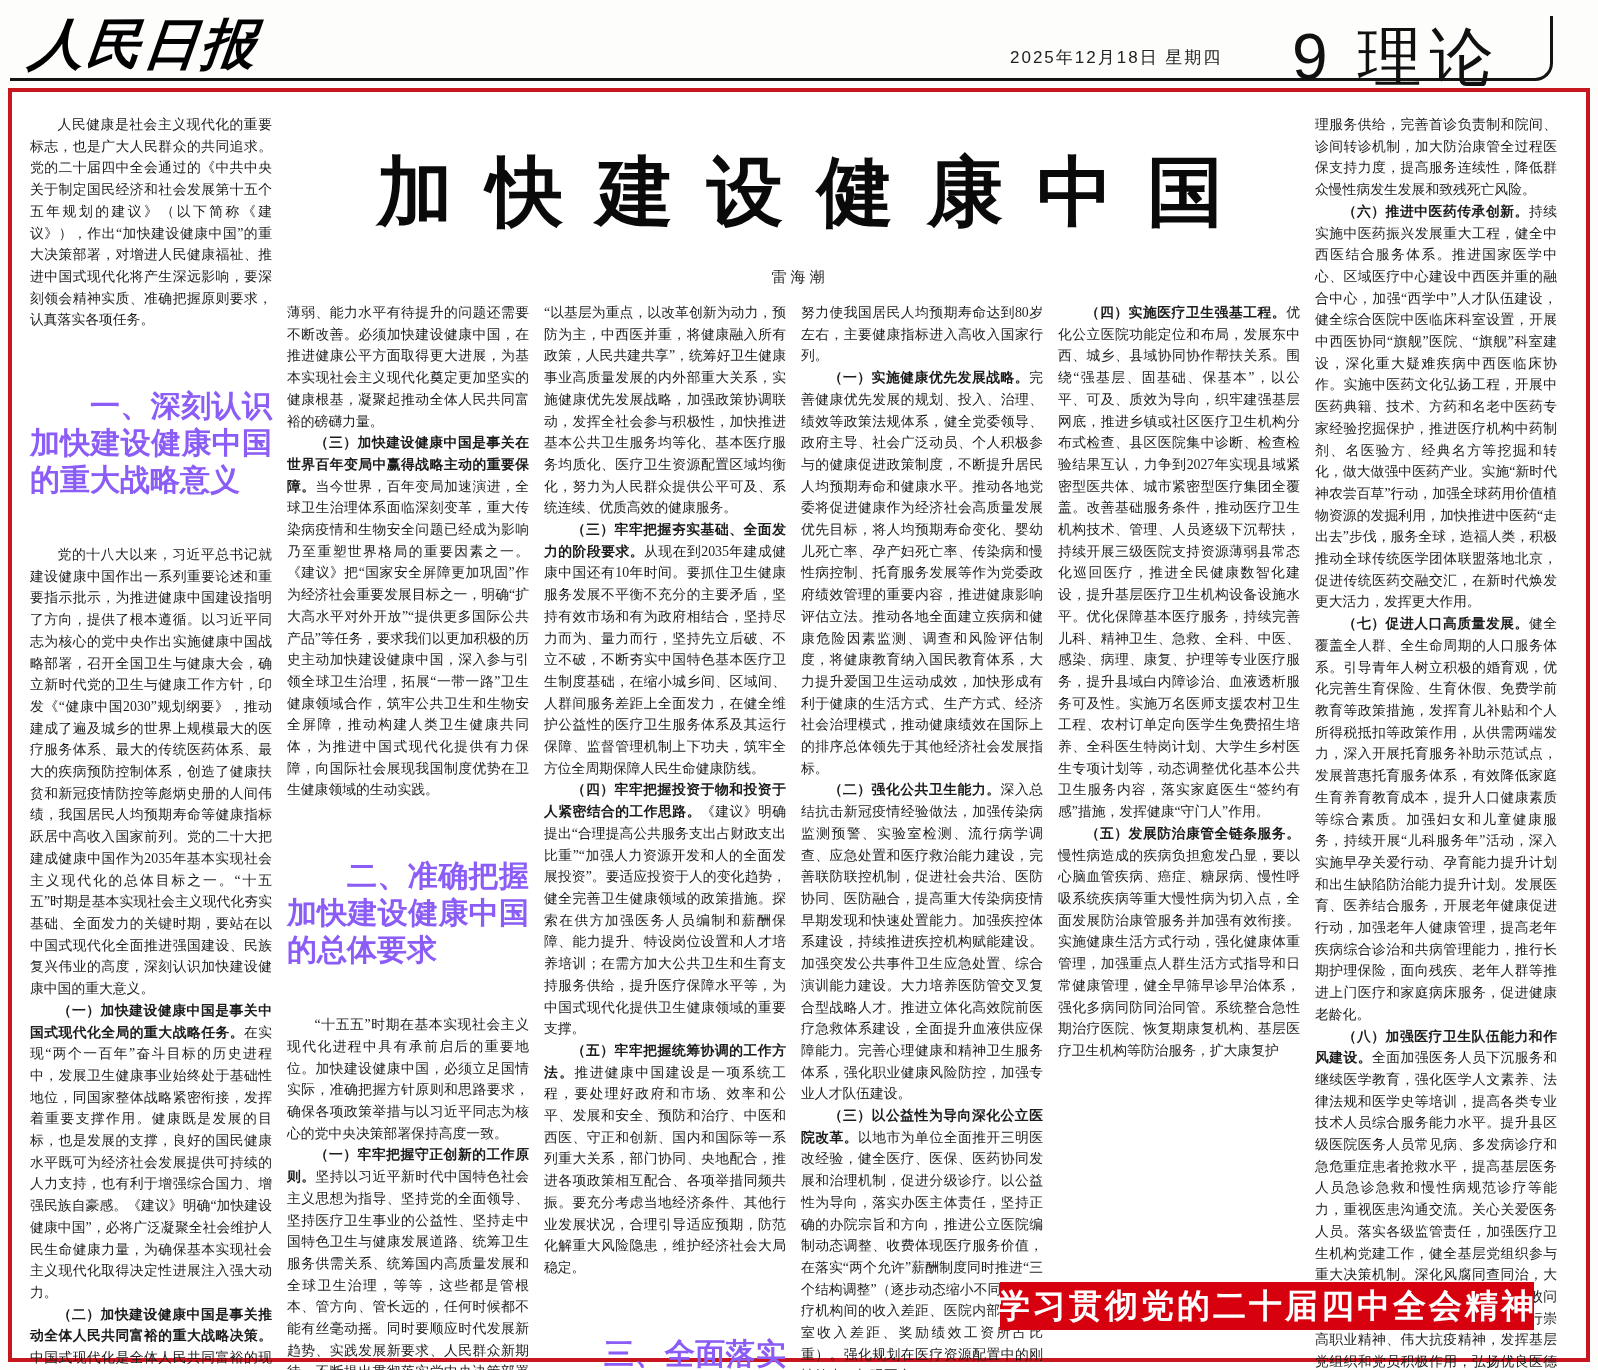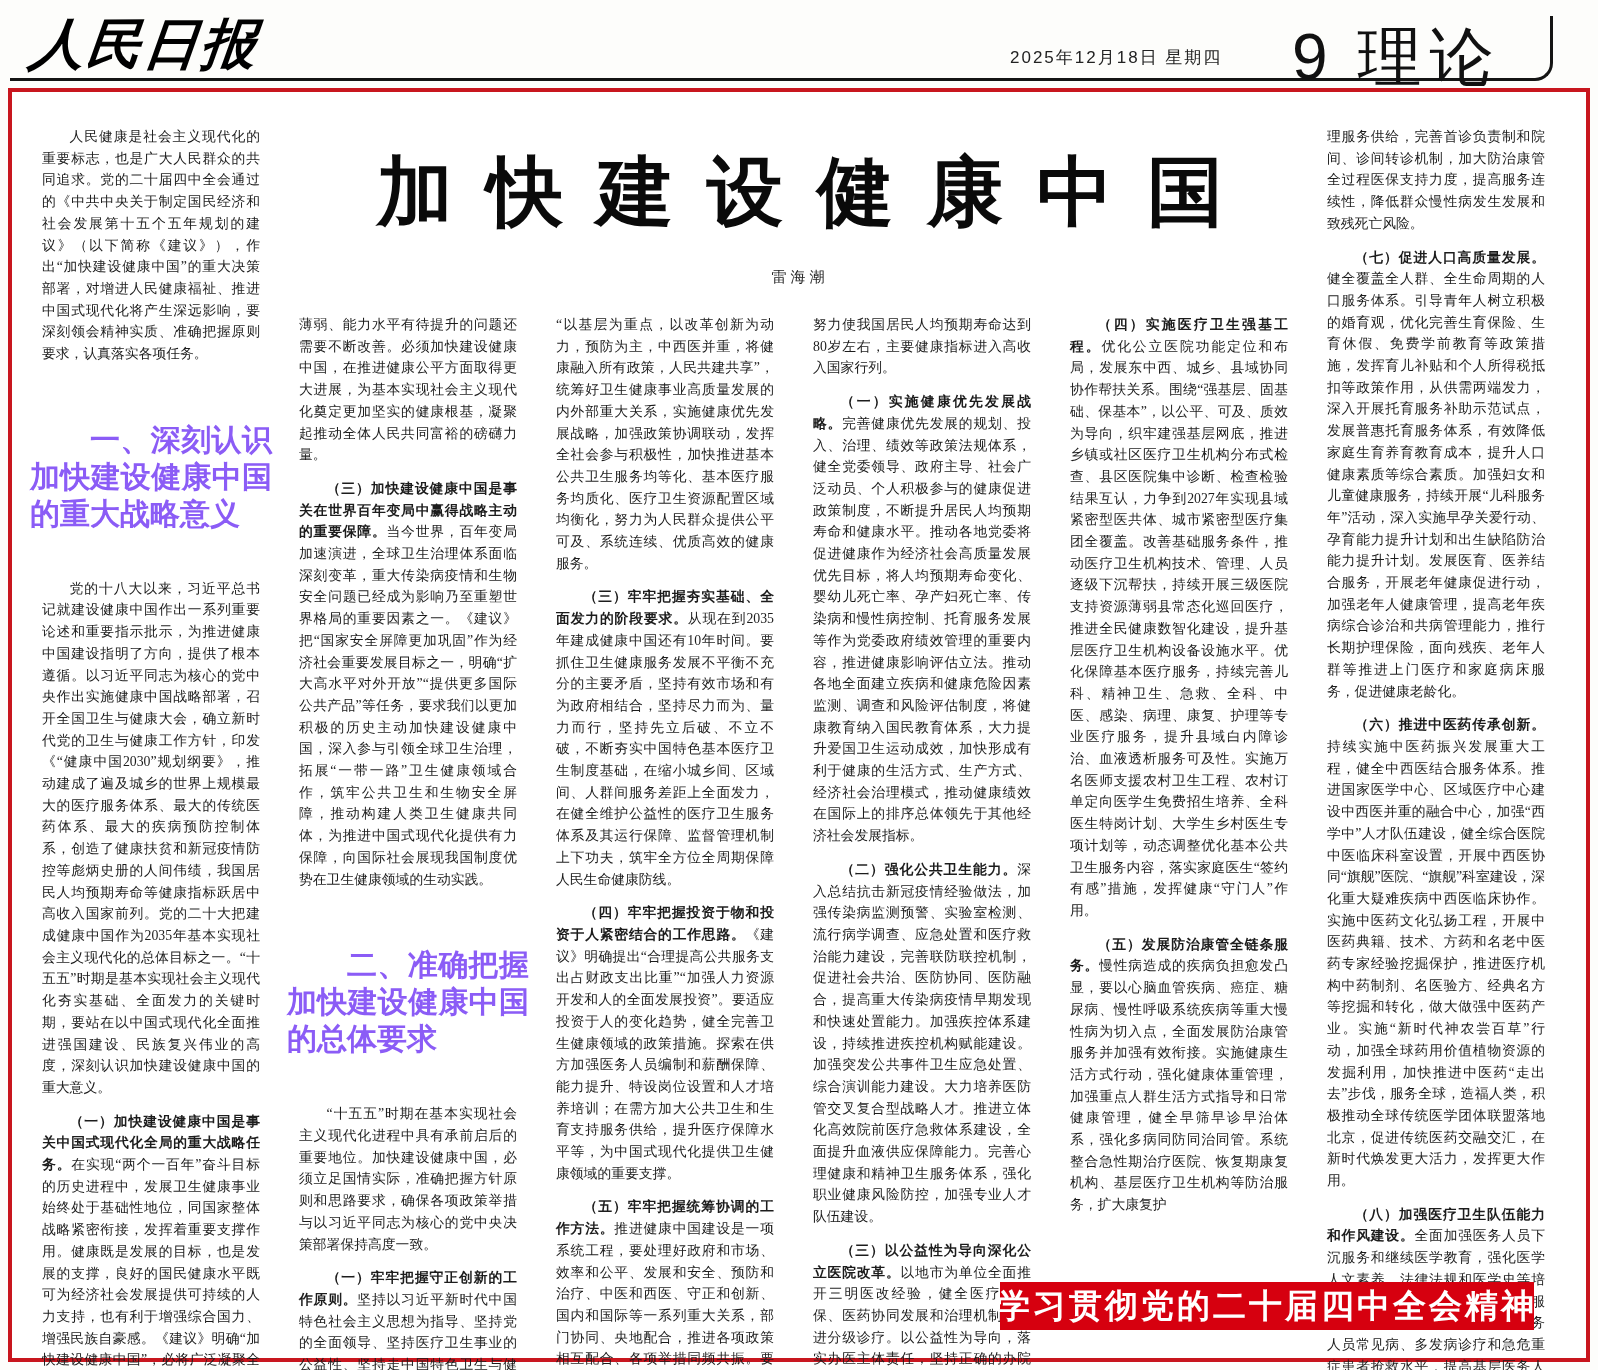--- a/index.html
+++ b/index.html
@@ -16,21 +16,21 @@
   .pageno{left:1292px;top:14px;font-size:64px;color:#111;font-family:"Liberation Sans",sans-serif;white-space:nowrap;}
   .pageno .sec{margin-left:30px;letter-spacing:8px;}
   
   .frame{left:8px;top:88px;width:1574px;height:1266px;border:4px solid #c8161e;background:#fff;}
   
   .headline{left:300px;top:142px;width:1000px;text-align:center;font-size:76px;font-weight:700;
     font-family:"Liberation Sans",sans-serif;letter-spacing:34px;text-indent:34px;white-space:nowrap;color:#0a0a0a;}
   .author{left:300px;top:268px;width:1000px;text-align:center;font-size:15px;letter-spacing:4px;color:#222;}
   
   .col{width:242px;font-size:13.8px;line-height:21.7px;text-align:justify;}
-  .col p{margin:12px;text-indent:2em;}
+  .col p{margin:0;text-indent:2em;}
   .col p.cont{text-indent:0;}
   .col .h2{font-family:"Liberation Sans",sans-serif;font-weight:700;font-size:30px;
     line-height:37px;margin:56px 0 46px 0;text-indent:2em;color:#8b5cf6;}
   .lead{font-weight:700;}
   .c1{left:30px;top:114px;height:1232px;}
   .c2{left:287px;top:302px;height:1044px;}
   .c3{left:544px;top:302px;height:1044px;}
   .c4{left:801px;top:302px;height:1044px;}
   .c5{left:1058px;top:302px;height:1044px;}
   .c6{left:1315px;top:114px;height:1232px;}
@@ -78,18 +78,18 @@
     <p class=""><span class="lead">（一）实施健康优先发展战略。</span>完善健康优先发展的规划、投入、治理、绩效等政策法规体系，健全党委领导、政府主导、社会广泛动员、个人积极参与的健康促进政策制度，不断提升居民人均预期寿命和健康水平。推动各地党委将促进健康作为经济社会高质量发展优先目标，将人均预期寿命变化、婴幼儿死亡率、孕产妇死亡率、传染病和慢性病控制、托育服务发展等作为党委政府绩效管理的重要内容，推进健康影响评估立法。推动各地全面建立疾病和健康危险因素监测、调查和风险评估制度，将健康教育纳入国民教育体系，大力提升爱国卫生运动成效，加快形成有利于健康的生活方式、生产方式、经济社会治理模式，推动健康绩效在国际上的排序总体领先于其他经济社会发展指标。</p>
     <p class=""><span class="lead">（二）强化公共卫生能力。</span>深入总结抗击新冠疫情经验做法，加强传染病监测预警、实验室检测、流行病学调查、应急处置和医疗救治能力建设，完善联防联控机制，促进社会共治、医防协同、医防融合，提高重大传染病疫情早期发现和快速处置能力。加强疾控体系建设，持续推进疾控机构赋能建设。加强突发公共事件卫生应急处置、综合演训能力建设。大力培养医防管交叉复合型战略人才。推进立体化高效院前医疗急救体系建设，全面提升血液供应保障能力。完善心理健康和精神卫生服务体系，强化职业健康风险防控，加强专业人才队伍建设。</p>
     <p class=""><span class="lead">（三）以公益性为导向深化公立医院改革。</span>以地市为单位全面推开三明医改经验，健全医疗、医保、医药协同发展和治理机制，促进分级诊疗。以公益性为导向，落实办医主体责任，坚持正确的办院宗旨和方向，推进公立医院编制动态调整、收费体现医疗服务价值，在落实“两个允许”薪酬制度同时推进“三个结构调整”（逐步动态缩小不同等级医疗机构间的收入差距、医院内部业务科室收入差距、奖励绩效工资所占比重）。强化规划在医疗资源配置中的刚性约束，加强医疗</p>
   </div>
 <div class="abs col c5">
     <p class=""><span class="lead">（四）实施医疗卫生强基工程。</span>优化公立医院功能定位和布局，发展东中西、城乡、县域协同协作帮扶关系。围绕“强基层、固基础、保基本”，以公平、可及、质效为导向，织牢建强基层网底，推进乡镇或社区医疗卫生机构分布式检查、县区医院集中诊断、检查检验结果互认，力争到2027年实现县域紧密型医共体、城市紧密型医疗集团全覆盖。改善基础服务条件，推动医疗卫生机构技术、管理、人员逐级下沉帮扶，持续开展三级医院支持资源薄弱县常态化巡回医疗，推进全民健康数智化建设，提升基层医疗卫生机构设备设施水平。优化保障基本医疗服务，持续完善儿科、精神卫生、急救、全科、中医、感染、病理、康复、护理等专业医疗服务，提升县域白内障诊治、血液透析服务可及性。实施万名医师支援农村卫生工程、农村订单定向医学生免费招生培养、全科医生特岗计划、大学生乡村医生专项计划等，动态调整优化基本公共卫生服务内容，落实家庭医生“签约有感”措施，发挥健康“守门人”作用。</p>
     <p class=""><span class="lead">（五）发展防治康管全链条服务。</span>慢性病造成的疾病负担愈发凸显，要以心脑血管疾病、癌症、糖尿病、慢性呼吸系统疾病等重大慢性病为切入点，全面发展防治康管服务并加强有效衔接。实施健康生活方式行动，强化健康体重管理，加强重点人群生活方式指导和日常健康管理，健全早筛早诊早治体系，强化多病同防同治同管。系统整合急性期治疗医院、恢复期康复机构、基层医疗卫生机构等防治服务，扩大康复护</p>
   </div>
 <div class="abs col c6">
     <p class="cont">理服务供给，完善首诊负责制和院间、诊间转诊机制，加大防治康管全过程医保支持力度，提高服务连续性，降低群众慢性病发生发展和致残死亡风险。</p>
+    <p class=""><span class="lead">（六）推进中医药传承创新。</span>持续实施中医药振兴发展重大工程，健全中西医结合服务体系。推进国家医学中心、区域医疗中心建设中西医并重的融合中心，加强“西学中”人才队伍建设，健全综合医院中医临床科室设置，开展中西医协同“旗舰”医院、“旗舰”科室建设，深化重大疑难疾病中西医临床协作。实施中医药文化弘扬工程，开展中医药典籍、技术、方药和名老中医药专家经验挖掘保护，推进医疗机构中药制剂、名医验方、经典名方等挖掘和转化，做大做强中医药产业。实施“新时代神农尝百草”行动，加强全球药用价值植物资源的发掘利用，加快推进中医药“走出去”步伐，服务全球，造福人类，积极推动全球传统医学团体联盟落地北京，促进传统医药交融交汇，在新时代焕发更大活力，发挥更大作用。</p>
     <p class=""><span class="lead">（七）促进人口高质量发展。</span>健全覆盖全人群、全生命周期的人口服务体系。引导青年人树立积极的婚育观，优化完善生育保险、生育休假、免费学前教育等政策措施，发挥育儿补贴和个人所得税抵扣等政策作用，从供需两端发力，深入开展托育服务补助示范试点，发展普惠托育服务体系，有效降低家庭生育养育教育成本，提升人口健康素质等综合素质。加强妇女和儿童健康服务，持续开展“儿科服务年”活动，深入实施早孕关爱行动、孕育能力提升计划和出生缺陷防治能力提升计划。发展医育、医养结合服务，开展老年健康促进行动，加强老年人健康管理，提高老年疾病综合诊治和共病管理能力，推行长期护理保险，面向残疾、老年人群等推进上门医疗和家庭病床服务，促进健康老龄化。</p>
-    <p class=""><span class="lead">（六）推进中医药传承创新。</span>持续实施中医药振兴发展重大工程，健全中西医结合服务体系。推进国家医学中心、区域医疗中心建设中西医并重的融合中心，加强“西学中”人才队伍建设，健全综合医院中医临床科室设置，开展中西医协同“旗舰”医院、“旗舰”科室建设，深化重大疑难疾病中西医临床协作。实施中医药文化弘扬工程，开展中医药典籍、技术、方药和名老中医药专家经验挖掘保护，推进医疗机构中药制剂、名医验方、经典名方等挖掘和转化，做大做强中医药产业。实施“新时代神农尝百草”行动，加强全球药用价值植物资源的发掘利用，加快推进中医药“走出去”步伐，服务全球，造福人类，积极推动全球传统医学团体联盟落地北京，促进传统医药交融交汇，在新时代焕发更大活力，发挥更大作用。</p>
     <p class=""><span class="lead">（八）加强医疗卫生队伍能力和作风建设。</span>全面加强医务人员下沉服务和继续医学教育，强化医学人文素养、法律法规和医学史等培训，提高各类专业技术人员综合服务能力水平。提升县区级医院医务人员常见病、多发病诊疗和急危重症患者抢救水平，提高基层医务人员急诊急救和慢性病规范诊疗等能力，重视医患沟通交流。关心关爱医务人员。落实各级监管责任，加强医疗卫生机构党建工作，健全基层党组织参与重大决策机制。深化风腐同查同治，大力深化整治群众身边不正之风和腐败问题。引导广大医疗卫生人员自觉践行崇高职业精神、伟大抗疫精神，发挥基层党组织和党员积极作用，弘扬优良医德医风，讲好正能量故事，表彰先进，努力营造风清气正积极向上的行业环境。</p>
   </div>
 
 <div class="abs banner" style="background: rgb(214, 0, 15);">学习贯彻党的二十届四中全会精神</div>
 
 </body></html>

